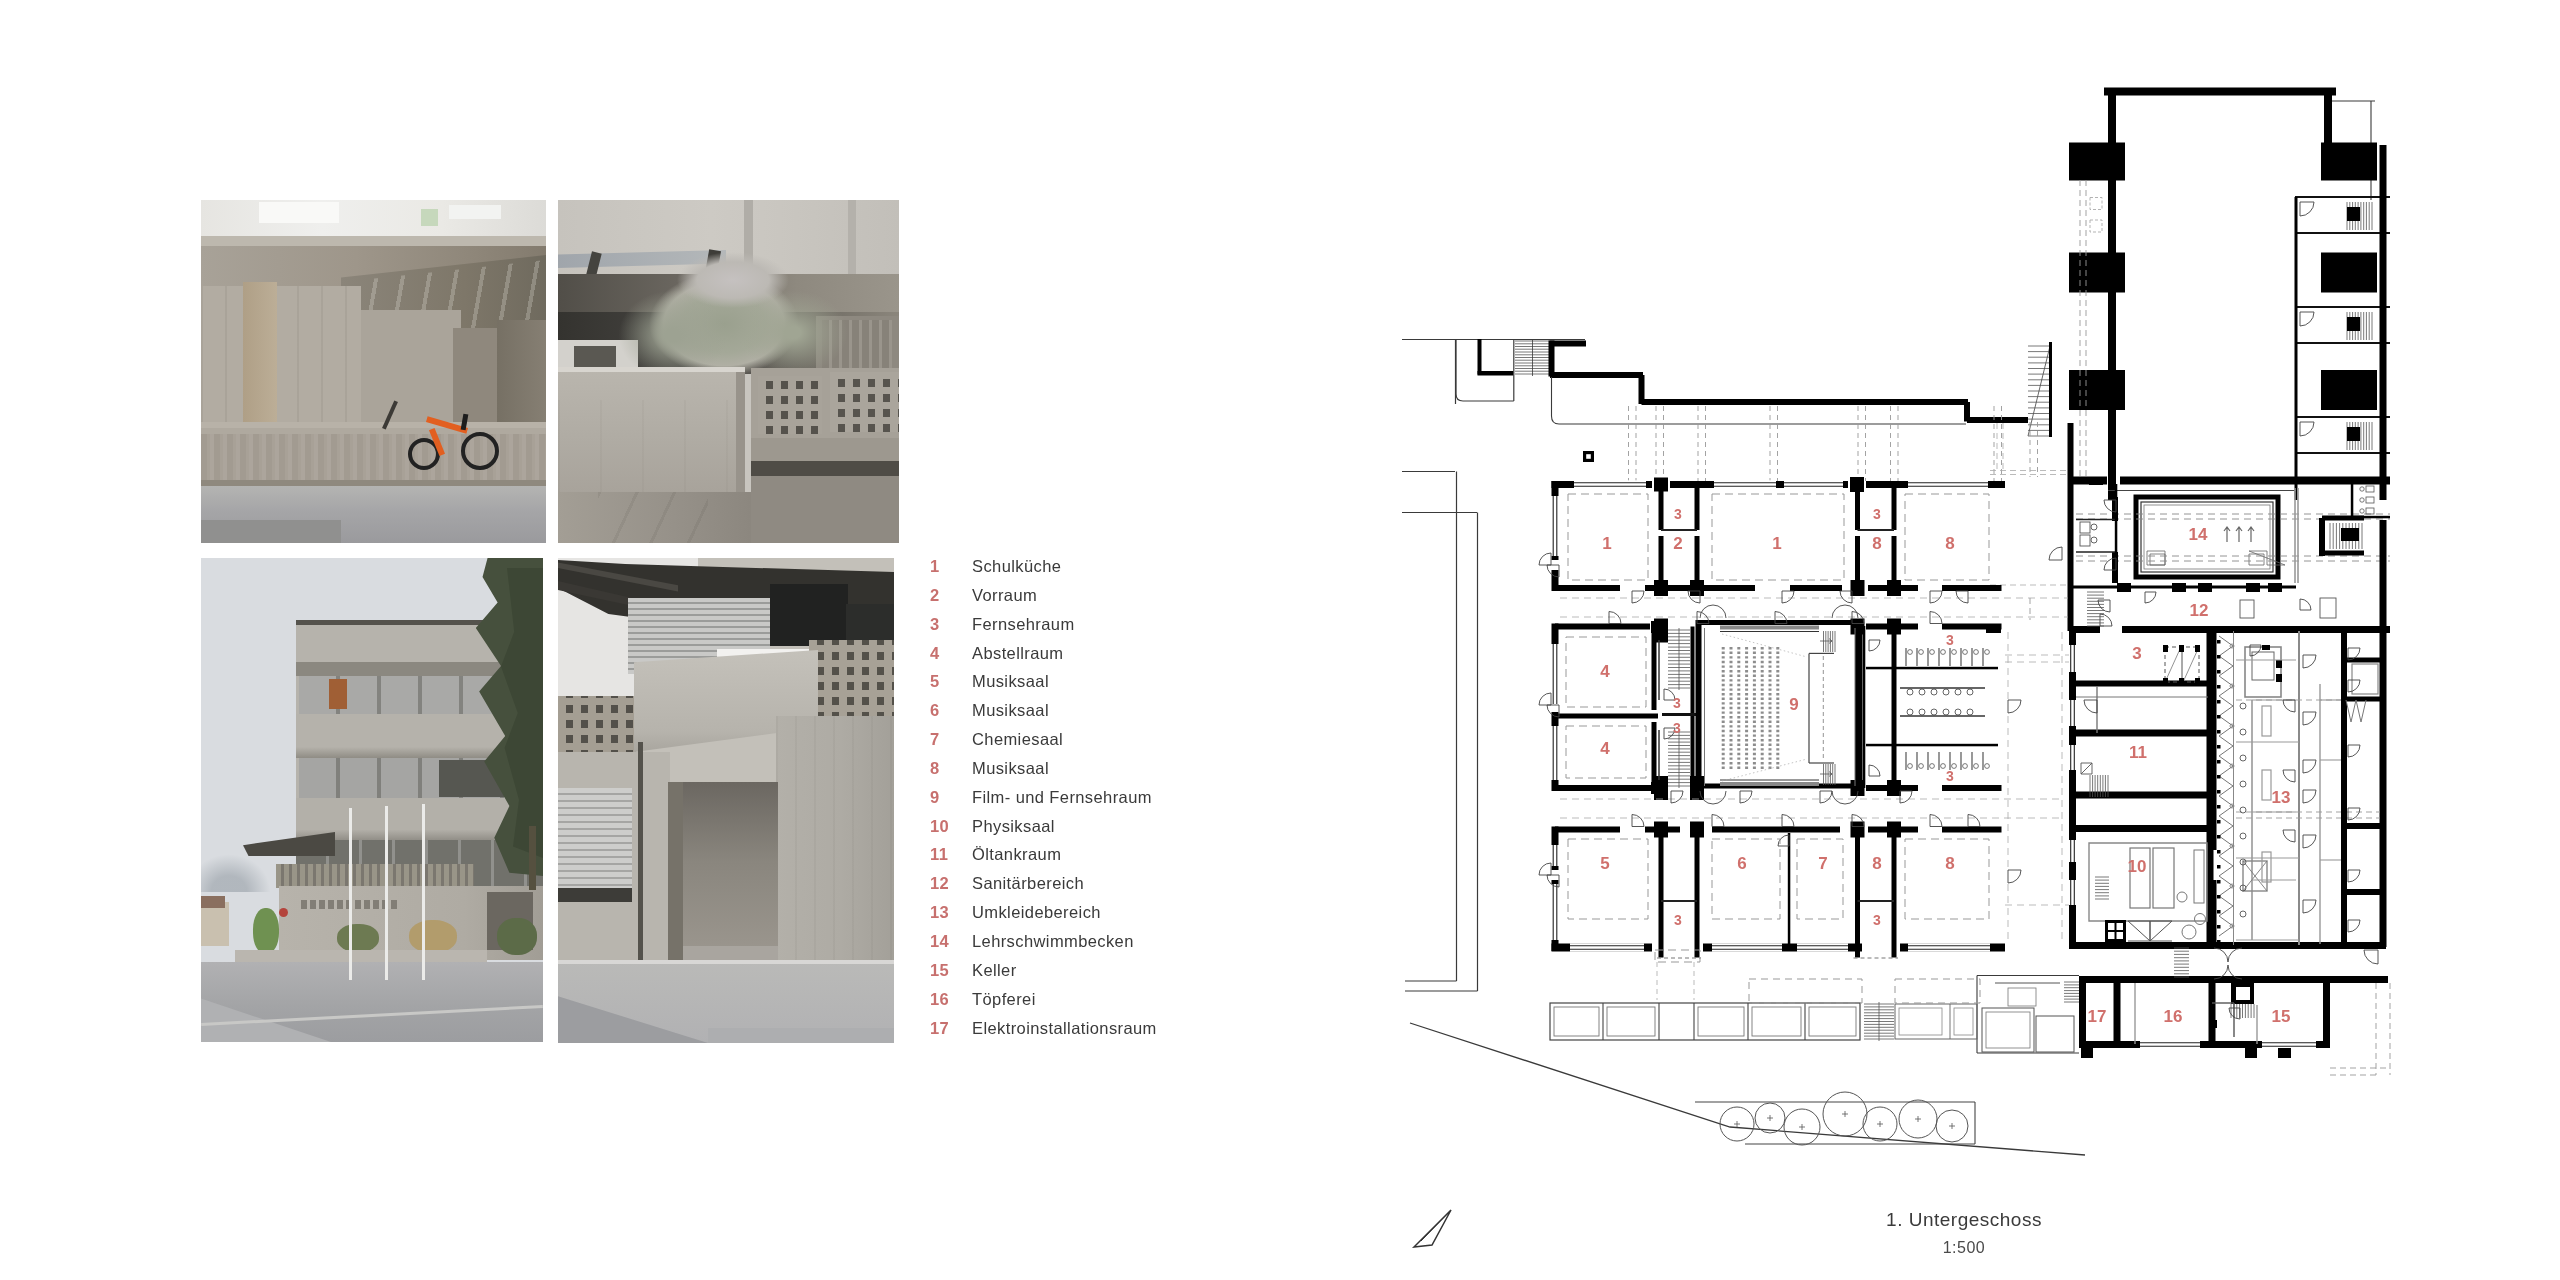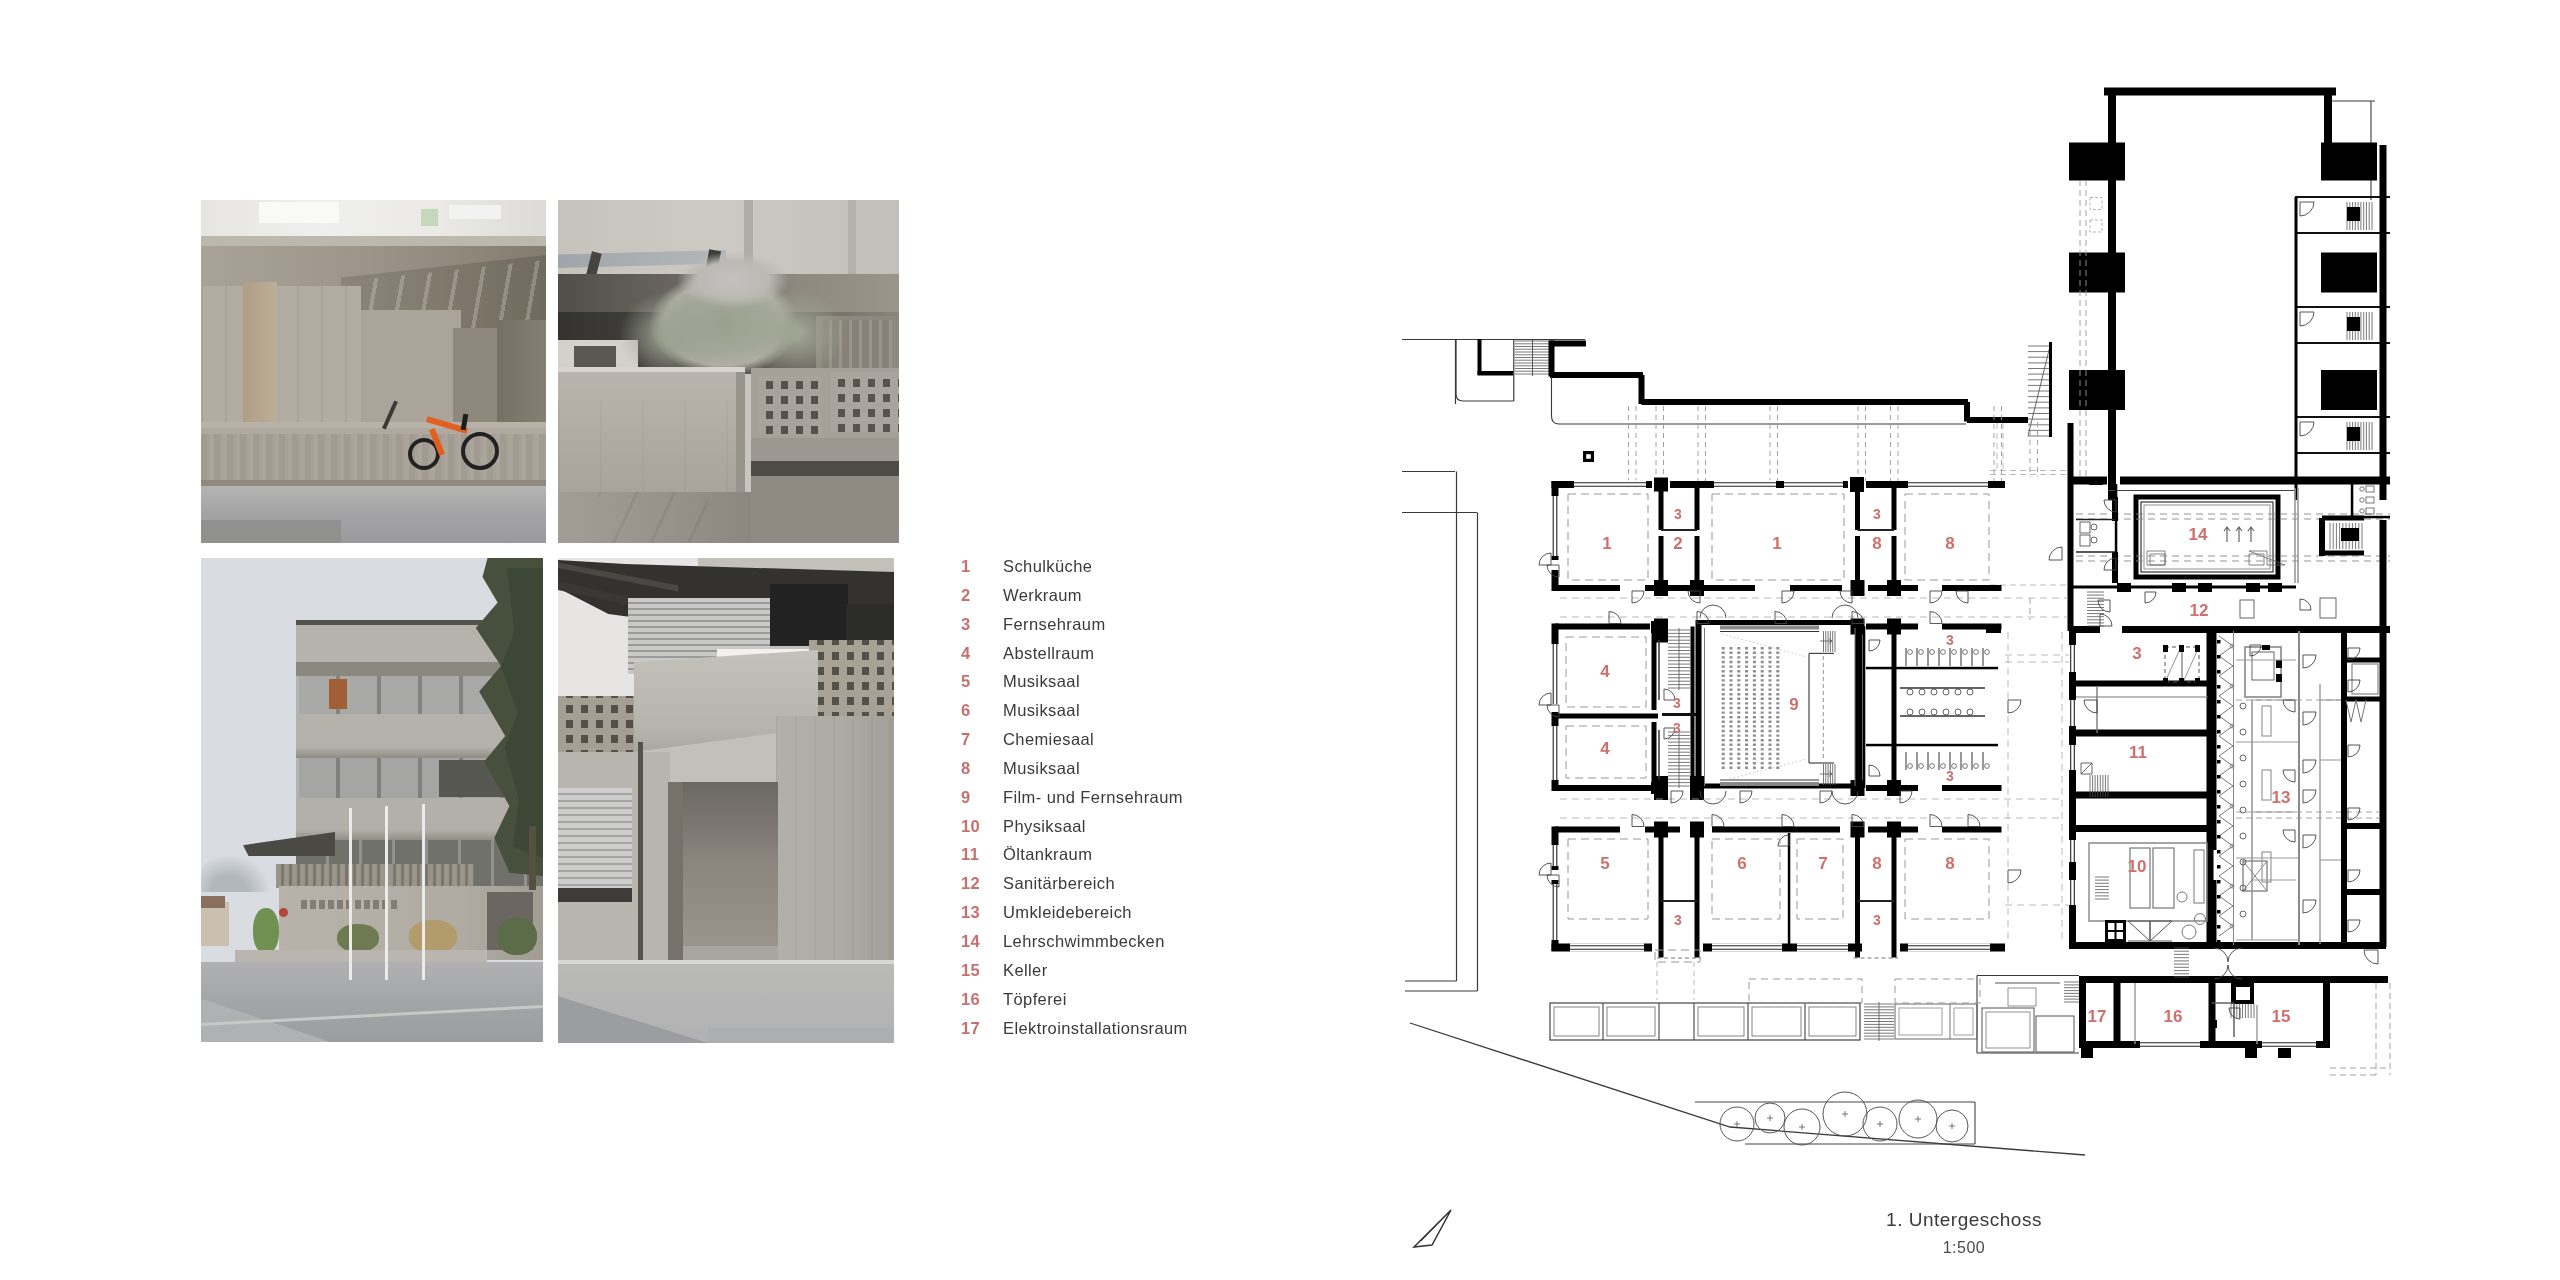--- a/index.html
+++ b/index.html
@@ -1,18 +1,18 @@
 <!DOCTYPE html>
 <html><head><meta charset="utf-8">
 <style>
   html,body { margin:0; padding:0; }
   body { width:2560px; height:1280px; background:#ffffff; position:relative; overflow:hidden;
          font-family:"Liberation Sans", sans-serif; }
   .ph { position:absolute; overflow:hidden; }
-  .legend { position:absolute; left:961px; top:557px; }
+  .legend { position:absolute; left:930px; top:557px; }
   .lrow { height:28.85px; white-space:nowrap; }
   .lnum { display:inline-block; width:42px; color:#c7706e; font-size:16.5px; font-weight:700; letter-spacing:0.4px; }
   .ltxt { color:#3a3a3a; font-size:16.5px; letter-spacing:0.4px; }
   svg.plan { position:absolute; left:0; top:0; }
 </style></head>
 <body>
 
 <div class="ph" style="left:201px;top:200px;width:345px;height:343px;background:#b0aaa0">
   <div style="position:absolute;left:0;top:0;width:100%;height:37px;background:linear-gradient(90deg,#e6e5e1,#efefed 35%,#eae9e5 70%,#dcdbd7)"></div>
   <div style="position:absolute;left:58px;top:2px;width:80px;height:21px;background:#f9f9f7"></div>
@@ -133,21 +133,21 @@
   <div style="position:absolute;left:125px;top:388px;width:95px;height:14px;background:#a9a59f"></div>
   <div style="position:absolute;left:80px;top:184px;width:5px;height:218px;background:#54524c"></div>
   <div style="position:absolute;left:0;top:402px;width:336px;height:83px;background:linear-gradient(180deg,#babab8,#b1b1b3)"></div>
   <div style="position:absolute;left:0;top:402px;width:336px;height:4px;background:#d8d7d5"></div>
   <div style="position:absolute;left:0;top:428px;width:150px;height:57px;background:#9c9da0;clip-path:polygon(0 18%,100% 100%,0 100%)"></div>
   <div style="position:absolute;left:150px;top:470px;width:186px;height:15px;background:#adaeb0"></div>
 </div>
 
 <div class="legend">
     <div class="lrow"><span class="lnum">1</span><span class="ltxt">Schulküche</span></div>
-<div class="lrow"><span class="lnum">2</span><span class="ltxt">Werkraum</span></div>
+<div class="lrow"><span class="lnum">2</span><span class="ltxt">Vorraum</span></div>
 <div class="lrow"><span class="lnum">3</span><span class="ltxt">Fernsehraum</span></div>
 <div class="lrow"><span class="lnum">4</span><span class="ltxt">Abstellraum</span></div>
 <div class="lrow"><span class="lnum">5</span><span class="ltxt">Musiksaal</span></div>
 <div class="lrow"><span class="lnum">6</span><span class="ltxt">Musiksaal</span></div>
 <div class="lrow"><span class="lnum">7</span><span class="ltxt">Chemiesaal</span></div>
 <div class="lrow"><span class="lnum">8</span><span class="ltxt">Musiksaal</span></div>
 <div class="lrow"><span class="lnum">9</span><span class="ltxt">Film- und Fernsehraum</span></div>
 <div class="lrow"><span class="lnum">10</span><span class="ltxt">Physiksaal</span></div>
 <div class="lrow"><span class="lnum">11</span><span class="ltxt">Öltankraum</span></div>
 <div class="lrow"><span class="lnum">12</span><span class="ltxt">Sanitärbereich</span></div>

